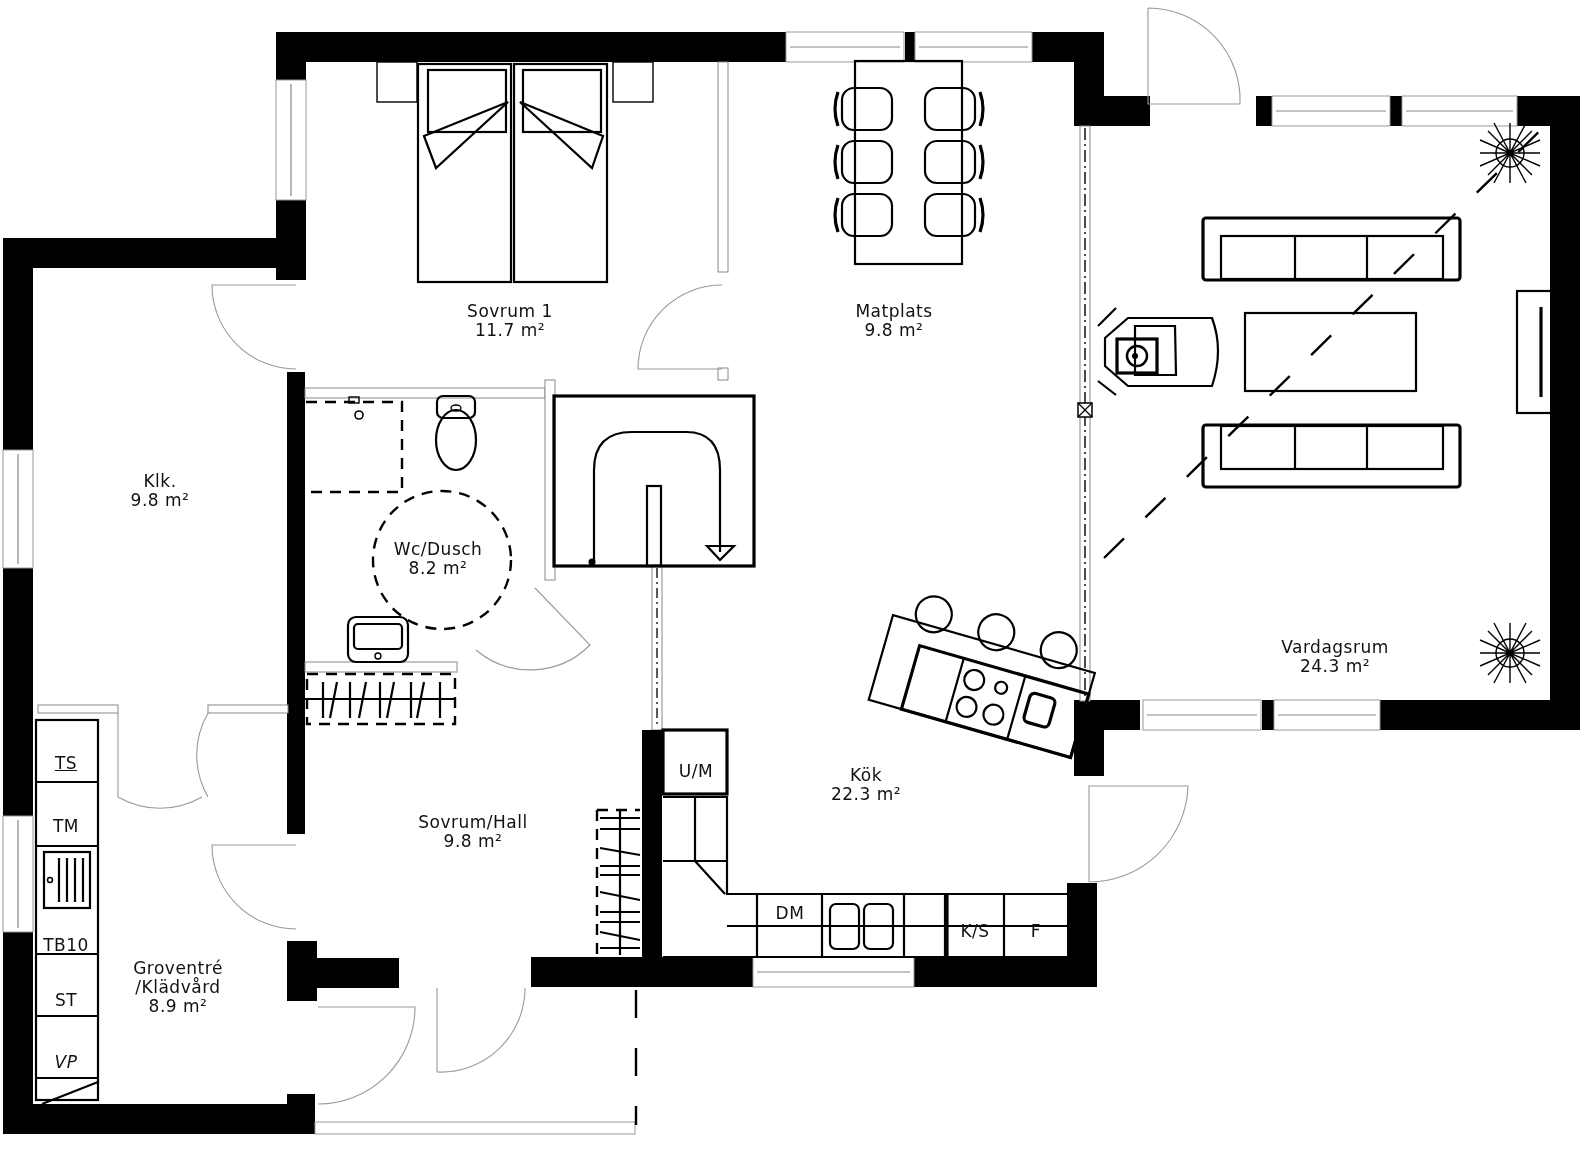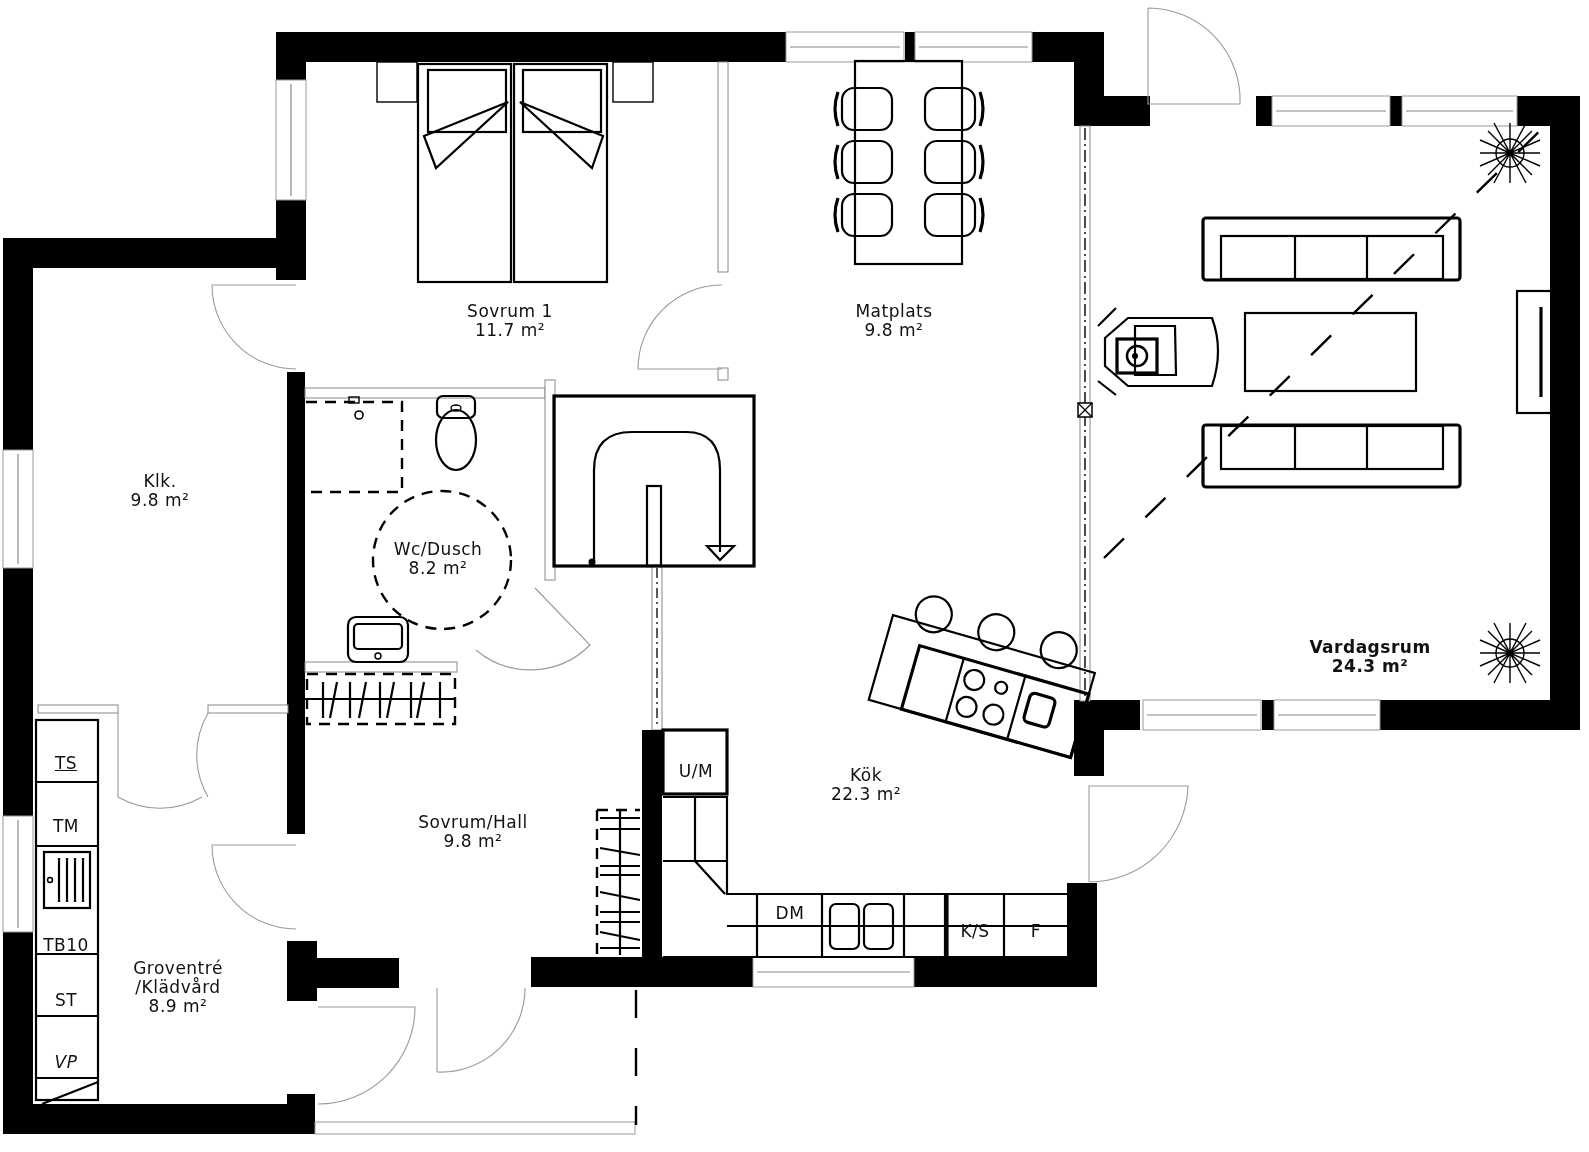--- a/index.html
+++ b/index.html
@@ -257,21 +257,21 @@
   <div>8.2 m²</div>
 </div>
 <div class="lbl room" style="left:473px; top:813px;">
   <div>Sovrum/Hall</div>
   <div>9.8 m²</div>
 </div>
 <div class="lbl room" style="left:866px; top:766px;">
   <div>Kök</div>
   <div>22.3 m²</div>
 </div>
-<div class="lbl room" style="left:1370px; top:638px;font-weight:bold;">
+<div class="lbl room" style="left:1335px; top:638px;">
   <div>Vardagsrum</div>
   <div>24.3 m²</div>
 </div>
 <div class="lbl room" style="left:178px; top:959px;">
   <div>Groventré</div>
   <div>/Klädvård</div>
   <div>8.9 m²</div>
 </div>
 
 <div class="app" style="left:66px; top:763px;text-decoration:underline;">TS</div>

